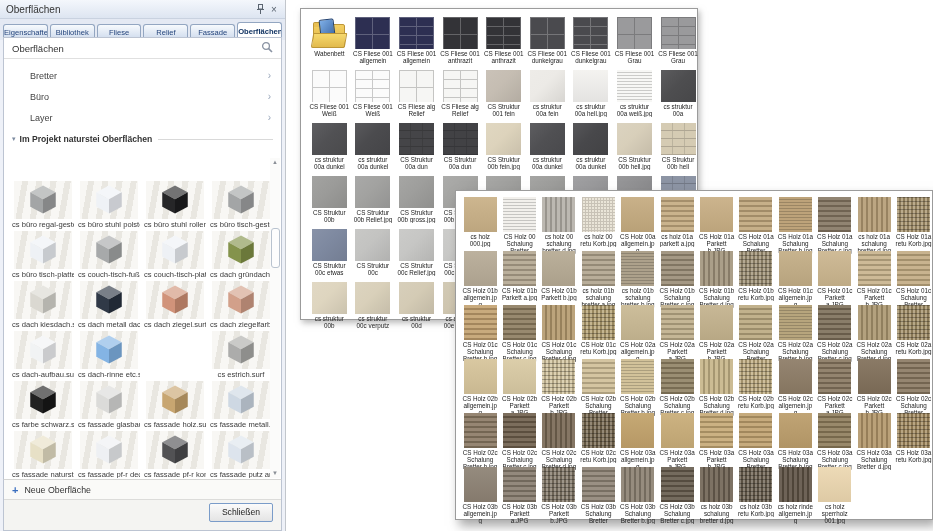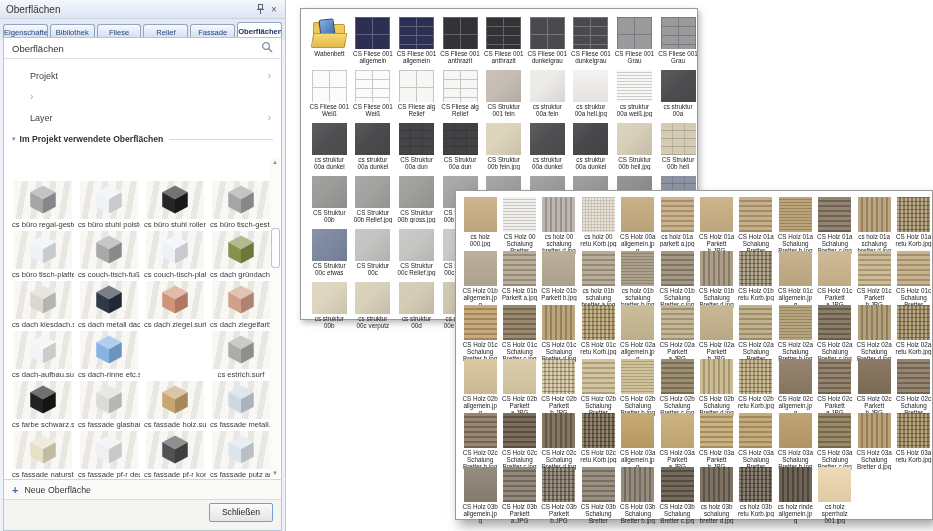--- a/index.html
+++ b/index.html
@@ -88,34 +88,35 @@
       <span class="sec-header-label">Oberflächen</span>
       <span>
         <svg width="12" height="12" viewBox="0 0 12 12">
             <circle cx="5" cy="5" r="3.4" fill="none" stroke="#8a93a3" stroke-width="1.3"></circle>
             <line x1="7.6" y1="7.6" x2="11" y2="11" stroke="#8a93a3" stroke-width="1.6"></line>
           </svg>
       </span>
     </div>
     <div class="nav-list">
         <div class="nav-item">
-          <span class="lbl">Projekt</span>
+          <span class="lbl">Bretter</span>
           <span class="nav-chevron">›</span>
         </div>
         <div class="nav-item">
+          <span class="lbl">Büro</span>
           <span class="nav-chevron">›</span>
         </div>
         <div class="nav-item">
           <span class="lbl">Layer</span>
           <span class="nav-chevron">›</span>
         </div>
       </div>
     <div class="group-header">
       <span class="group-caret">▾</span>
-      <span class="group-title">Im Projekt verwendete Oberflächen</span>
+      <span class="group-title">Im Projekt naturstei Oberflächen</span>
       <span class="group-rule"></span>
     </div>
     <div class="mat-grid">
         <div class="mat-cell" style="left: 2px; top: 0px;">
           <div class="mat-thumb">
             <svg width="34" height="36" viewBox="0 0 40 40">
               <polygon points="20,3 35,11 20,19 5,11" fill="rgb(195,197,197)"></polygon>
               <polygon points="5,11 20,19 20,36 5,28" fill="rgb(163,165,166)"></polygon>
               <polygon points="35,11 20,19 20,36 35,28" fill="rgb(134,135,136)"></polygon>
             </svg>

